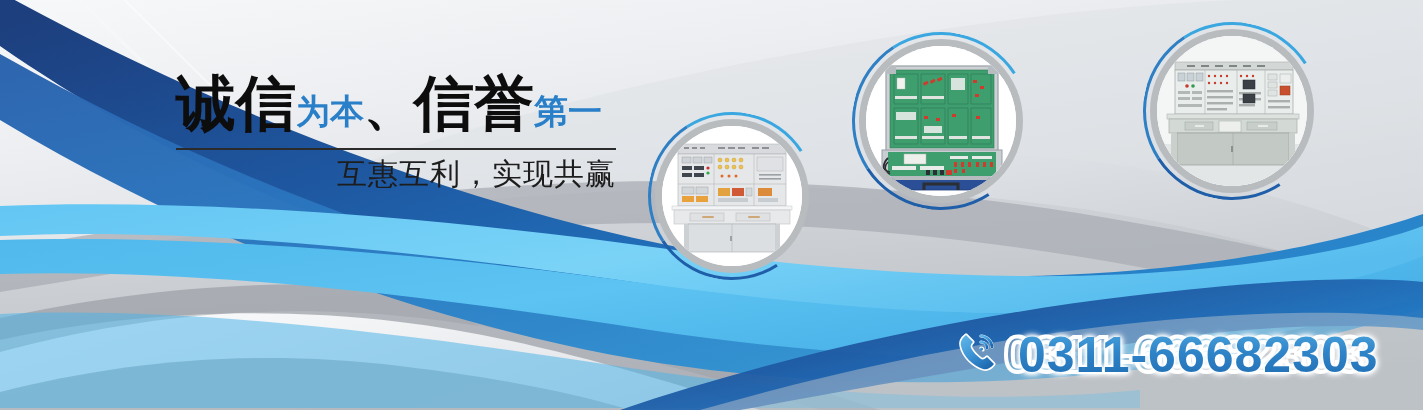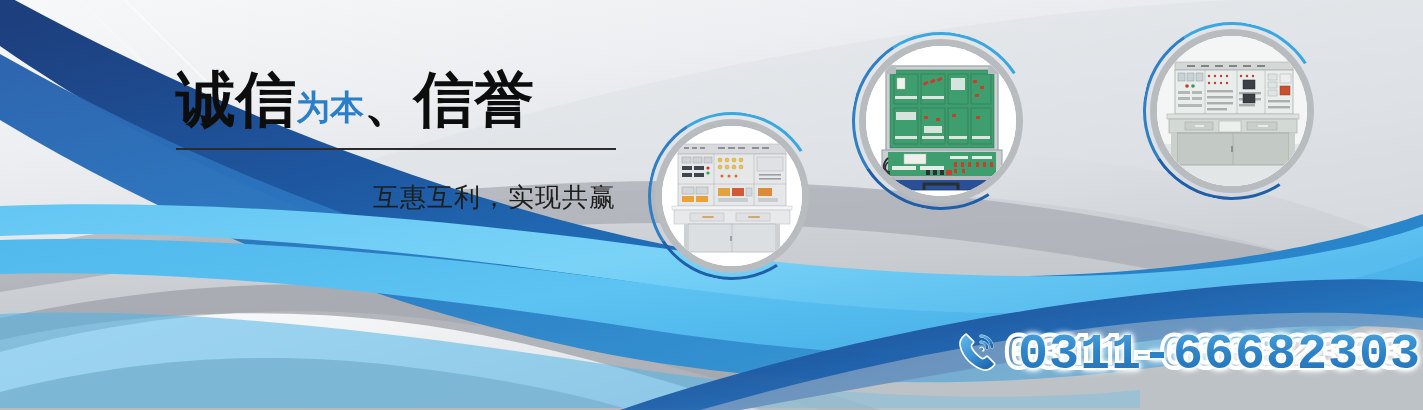--- a/index.html
+++ b/index.html
@@ -5,21 +5,21 @@
   html, body {
     margin: 0;
     padding: 0;
     background: #ffffff;
   }
   #banner {
     position: relative;
     width: 1423px;
     height: 410px;
     overflow: hidden;
-    font-family: Liberation Mono, monospace;
+    font-family: Liberation Sans, sans-serif;
     background: linear-gradient(160deg, #f4f5f7 0%, #eceef1 28%, #e2e5e9 52%, #cfd3d8 78%, #c3c8ce 100%);
   }
 
   
   .bg-svg {
     position: absolute;
     left: 0; top: 0;
     width: 1423px;
     height: 410px;
     display: block;
@@ -59,24 +59,24 @@
     font-weight: bold;
     color: #0d0d0d;
   }
   .divider {
     margin-top: 12px;
     width: 440px;
     height: 2px;
     background: #2b2b2b;
   }
   .subtitle {
-    margin-top: 30px;
+    margin-top: 4px;
     width: 440px;
     text-align: right;
-    font-size: 26px;
+    font-size: 30px;
     color: #1d1d1d;
     letter-spacing: 1px;
     white-space: nowrap;
   }
 
   
   .circle {
     position: absolute;
     border-radius: 50%;
     z-index: 18;
@@ -229,20 +229,21 @@
 
     <path d="M700,410 C860,364 1030,330 1190,318 C1290,310 1370,312 1423,318 L1423,410 Z" fill="#c6cacf" opacity="0.45"></path>
   </svg>
 
   <div class="headline-block">
     <div class="headline">
       <span class="h-big">诚信</span>
       <span class="h-small">为本</span>
       <span class="h-punct">、</span>
       <span class="h-big">信誉</span>
+      <span class="h-small">第一</span>
     </div>
     <div class="divider"></div>
     <div class="subtitle">互惠互利，实现共赢</div>
   </div>
 
   <div class="circle" style="left:648px; top:112px; width:168px; height:168px;">
     <div class="ring-blue"></div>
     <div class="ring-gray" style="left:7px; top:7px; width:154px; height:154px;"></div>
     <div class="disc" style="left:14px; top:14px; width:140px; height:140px;">
       <svg class="prod-svg" viewBox="0 0 140 140">

